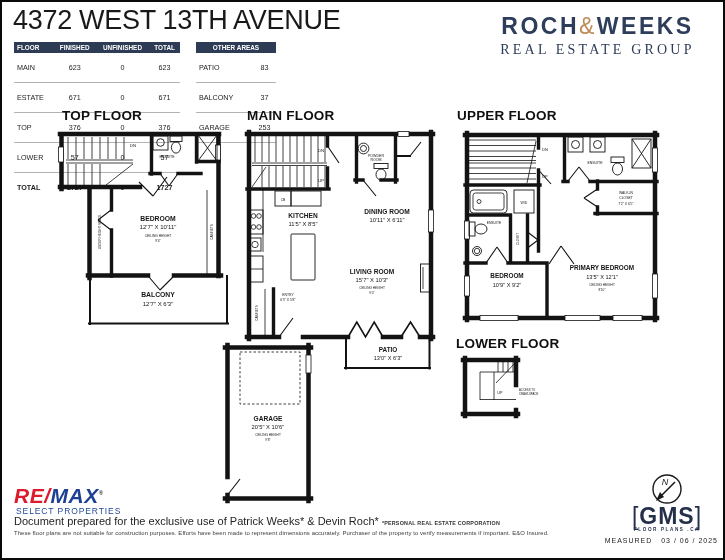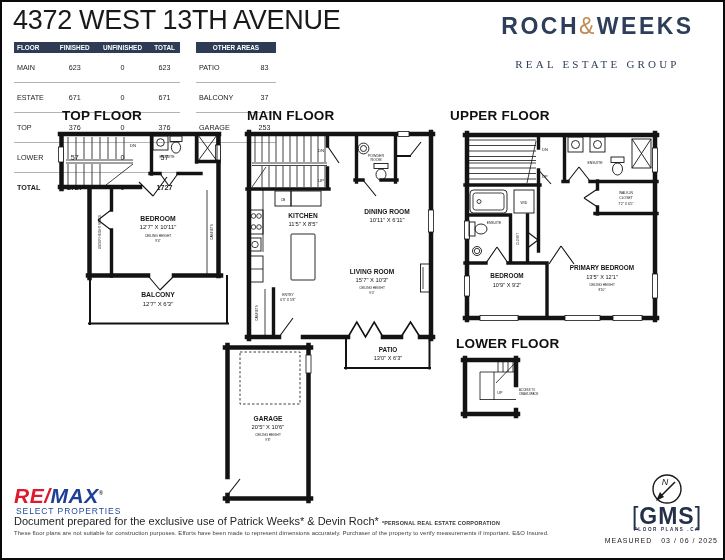--- a/index.html
+++ b/index.html
@@ -12,21 +12,21 @@
   .t1{left:14px;top:42px;width:166px;font-size:7.2px}
   .t2{left:196px;top:42px;width:80px;font-size:7.2px}
   .t1 th,.t2 th{background:#2d3b55;color:#fff;font-size:6.4px;padding:1.8px 2px;text-align:center;font-weight:700}
   .t1 th:first-child{text-align:left;padding-left:3px}
   .t1 td,.t2 td{border-bottom:1px solid #b3b3b3;padding:10px 2px;text-align:center;color:#222}
   .t1 td:first-child,.t2 td:first-child{text-align:left;padding-left:3px}
   .t1 tr.total td{border-top:1.4px solid #4a4a4a;border-bottom:none;font-weight:700}
   .brand{right:20px;top:13px;width:215px;text-align:center}
   .brand-line1{font-size:23px;font-weight:700;color:#2e3d59;letter-spacing:2.5px;white-space:nowrap}
   .brand-amp{color:#c08a55;font-weight:400}
-  .brand-line2{font-family:"Liberation Serif",serif;font-size:11px;letter-spacing:3.2px;color:#2e3d59;margin-top:18px}
+  .brand-line2{font-family:"Liberation Serif",serif;font-size:14px;letter-spacing:3.2px;color:#2e3d59;margin-top:2px}
   .floor-label{font-size:13.5px;font-weight:700;color:#101010;letter-spacing:.2px}
   svg text{font-family:"Liberation Sans",sans-serif;fill:#161616}
   .b{font-weight:700}
   .w{stroke:#131313;stroke-width:4.5;fill:none;stroke-linecap:square}
   .w2{stroke:#131313;stroke-width:3.4;fill:none;stroke-linecap:square}
   .w3{stroke:#131313;stroke-width:2;fill:none;stroke-linecap:square}
   .thin{stroke:#131313;stroke-width:.8;fill:none}
   .door{stroke:#131313;stroke-width:1.1;fill:none}
   .zig{stroke:#131313;stroke-width:1.6;fill:none}
   .fix{stroke:#131313;stroke-width:.9;fill:none}
@@ -217,21 +217,21 @@
     <rect class="win" x="91" y="229" width="5" height="18"></rect>
     <rect class="thin dash" x="25" y="226" width="60" height="52"></rect>
     <text class="b" x="53" y="295" font-size="6.6" text-anchor="middle">GARAGE</text>
     <text x="53" y="303" font-size="5.8" text-anchor="middle">20'5" X 10'6"</text>
     <text x="53" y="310" font-size="3.2" text-anchor="middle">CEILING HEIGHT</text>
     <text x="53" y="315" font-size="3.2" text-anchor="middle">9'8"</text>
   </svg>
 </div>
 
 <div class="abs" style="left:450px;top:108px;width:218px;height:222px">
-  <div class="floor-label" style="">UPPER FLOOR</div>
+  <div class="floor-label" style="margin-left:7px">UPPER FLOOR</div>
   <svg class="abs" style="left:0;top:18px" width="215" height="200" viewBox="0 0 215 200">
     <path class="w" d="M15,9 H207 M17,7 V95 M17,113 V150 M17,170 V194 M205,7 V22 M205,46 V148 M205,172 V194 M15,192 H30 M68,192 H115 M150,192 H163 M192,192 H207"></path>
     <path class="w2" d="M15,59 H90 M88.5,9 V22 M88.5,44 V125 M17,89 H60 M60.5,89 V137 M77.5,89 V137 M15,137 H36 M58,137 H97 M97,139 V192 M114.5,9 V55 M113,55.5 H118 M140,55.5 H207 M147.5,55 V63 M147.5,81 V88 M145,87.5 H207"></path>
     <g>
       <path class="thin" d="M18,14 H86 M18,19.5 H86 M18,25 H86 M18,30.5 H86 M16,34.5 H86 M16,37 H86 M18,42 H86 M18,47.5 H86 M18,53 H86 M77,57 L86,15"></path>
     </g>
     <path class="door" d="M88.5,44 L101,58 M118,55 L129,41 M140,55 L129,41 M147.5,63 L134,72 M147.5,81 L134,72 M99,138 L111,120 M124,138 L111,120 M36,137 L47,121 M58,137 L47,121 M77.5,106 L88,114 M77.5,122 L88,114"></path>
     <rect class="win" x="14.5" y="95" width="5" height="18"></rect>
     <rect class="win" x="14.5" y="150" width="5" height="20"></rect>
     <rect class="win" x="202.5" y="22" width="5" height="24"></rect>

